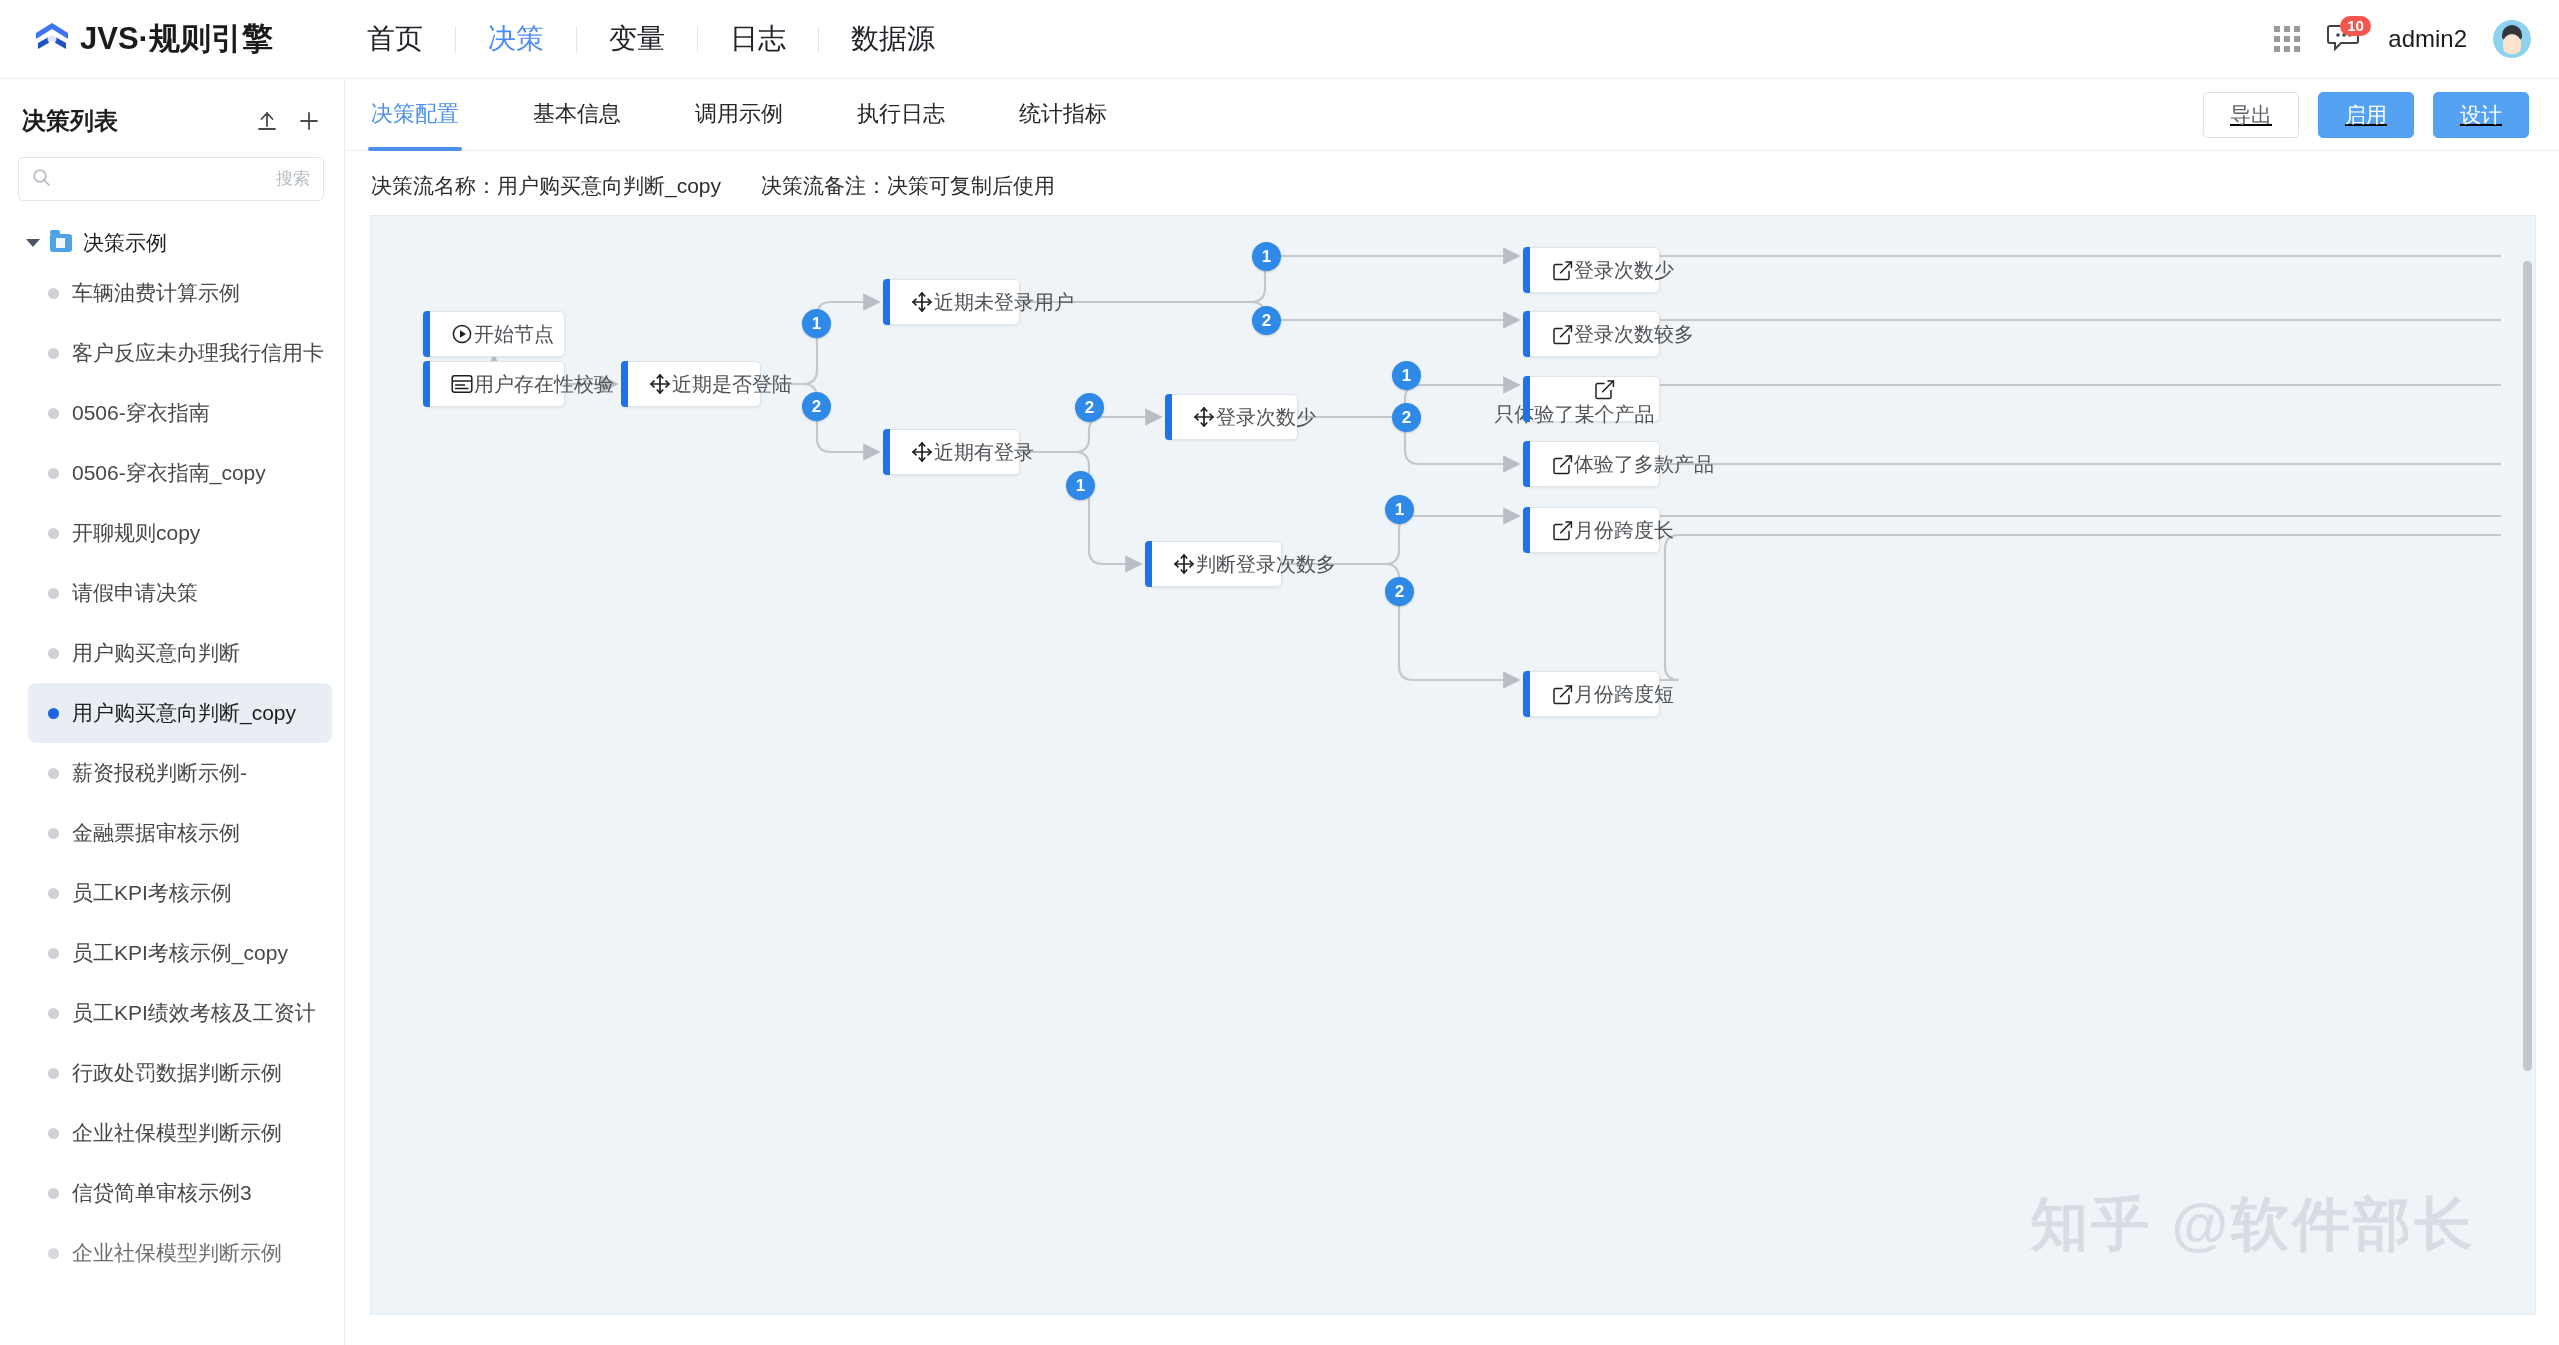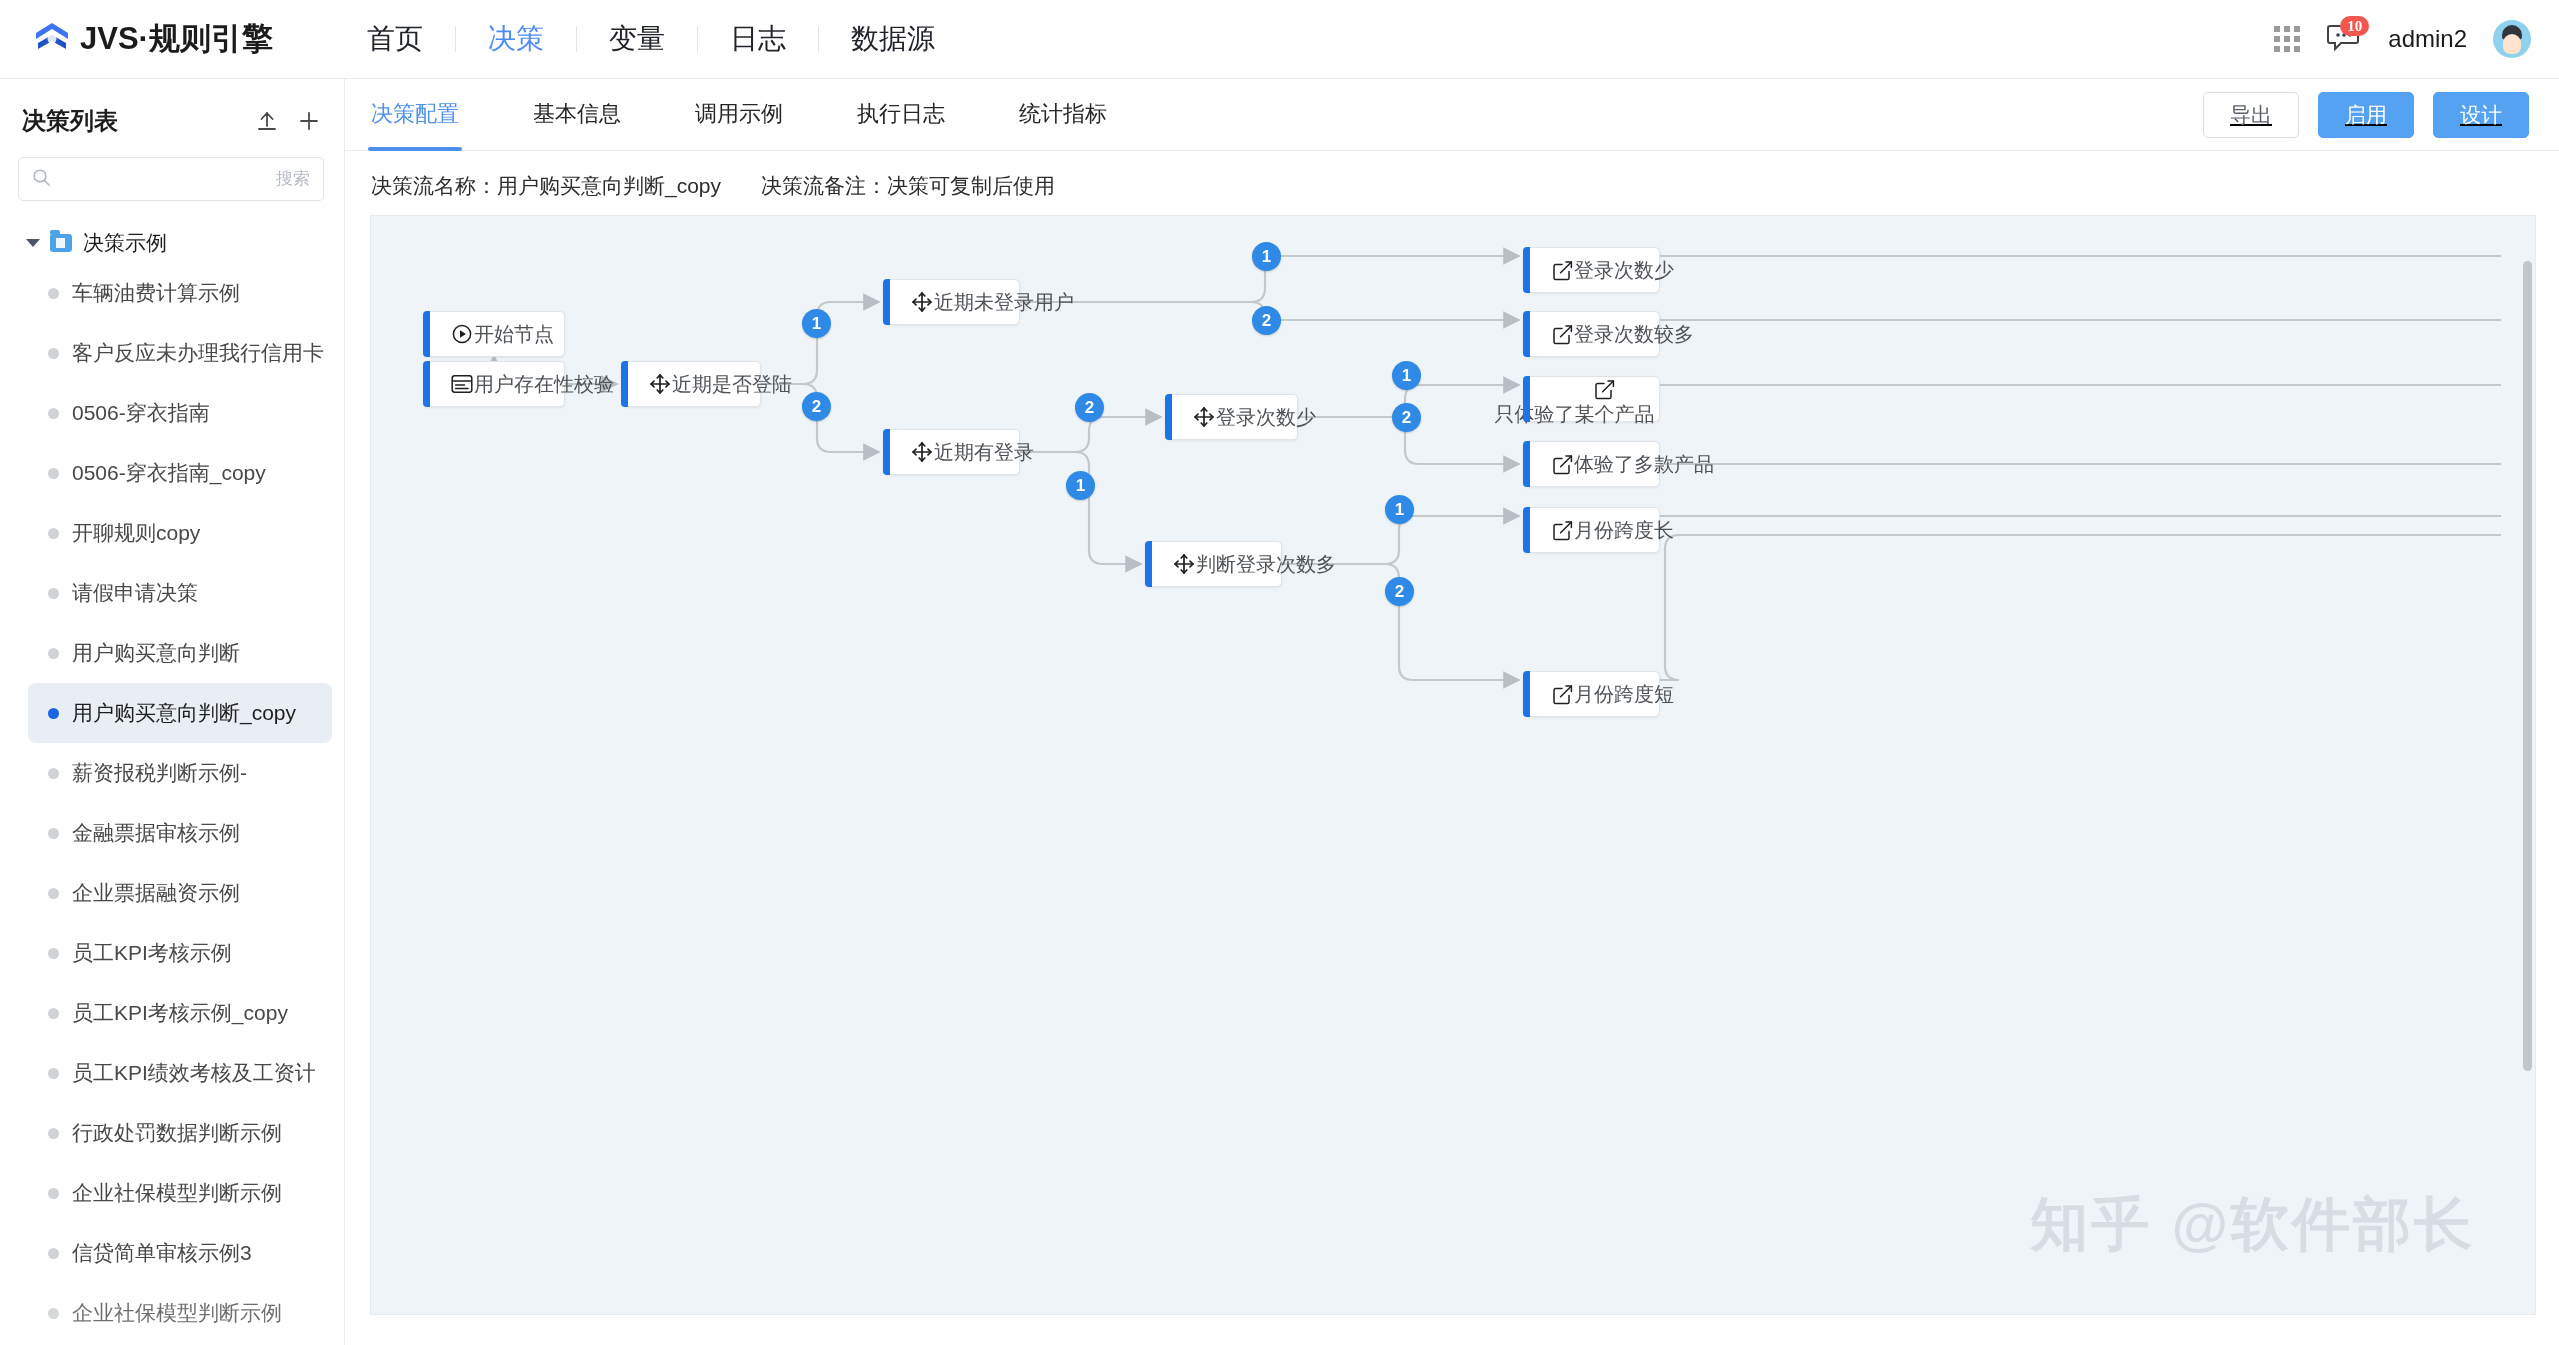--- a/index.html
+++ b/index.html
@@ -23,21 +23,21 @@
     font-size: 28px; color: #20232a; padding: 0 32px; white-space: nowrap;
     cursor: pointer; line-height: 34px;
   }
   .nav-item.active { color: #4c8bf5; }
   .nav-sep { width: 1px; height: 26px; background: #e4e4e4; }
   .topbar-right {
     margin-left: auto; display: flex; align-items: center; margin-right: 28px; gap: 26px;
   }
   .grid-icon { display: grid; grid-template-columns: repeat(3,6px); grid-gap: 4px; cursor: pointer; }
   .grid-icon i { width: 6px; height: 6px; background: #9a9a9a; display: block; }
-  .msg-wrap { position: relative; width: 36px; height: 36px; cursor: pointer; font-family: Liberation Serif, serif; }
+  .msg-wrap { position: relative; width: 36px; height: 36px; cursor: pointer; }
   .badge-count {
     position: absolute; top: -5px; left: 14px; background: #f4564e; color: #fff;
     font-size: 15px; font-weight: 600; border-radius: 11px; padding: 1px 7px;
     line-height: 18px; min-width: 26px; text-align: center;
   }
   .username { font-size: 24px; color: #1b1b1b; }
   .avatar {
     width: 38px; height: 38px; border-radius: 50%; background: #8ed3ee;
     position: relative; overflow: hidden; cursor: pointer;
   }
@@ -295,24 +295,20 @@
     <div class="tree-item">
         <span class="dot"></span>
         <span>薪资报税判断示例-</span>
       </div>
     <div class="tree-item">
         <span class="dot"></span>
         <span>金融票据审核示例</span>
       </div>
     <div class="tree-item">
         <span class="dot"></span>
-        <span>企业票据融资示例</span>
-      </div>
-    <div class="tree-item">
-        <span class="dot"></span>
         <span>员工KPI考核示例</span>
       </div>
     <div class="tree-item">
         <span class="dot"></span>
         <span>员工KPI考核示例_copy</span>
       </div>
     <div class="tree-item">
         <span class="dot"></span>
         <span>员工KPI绩效考核及工资计</span>
       </div>

